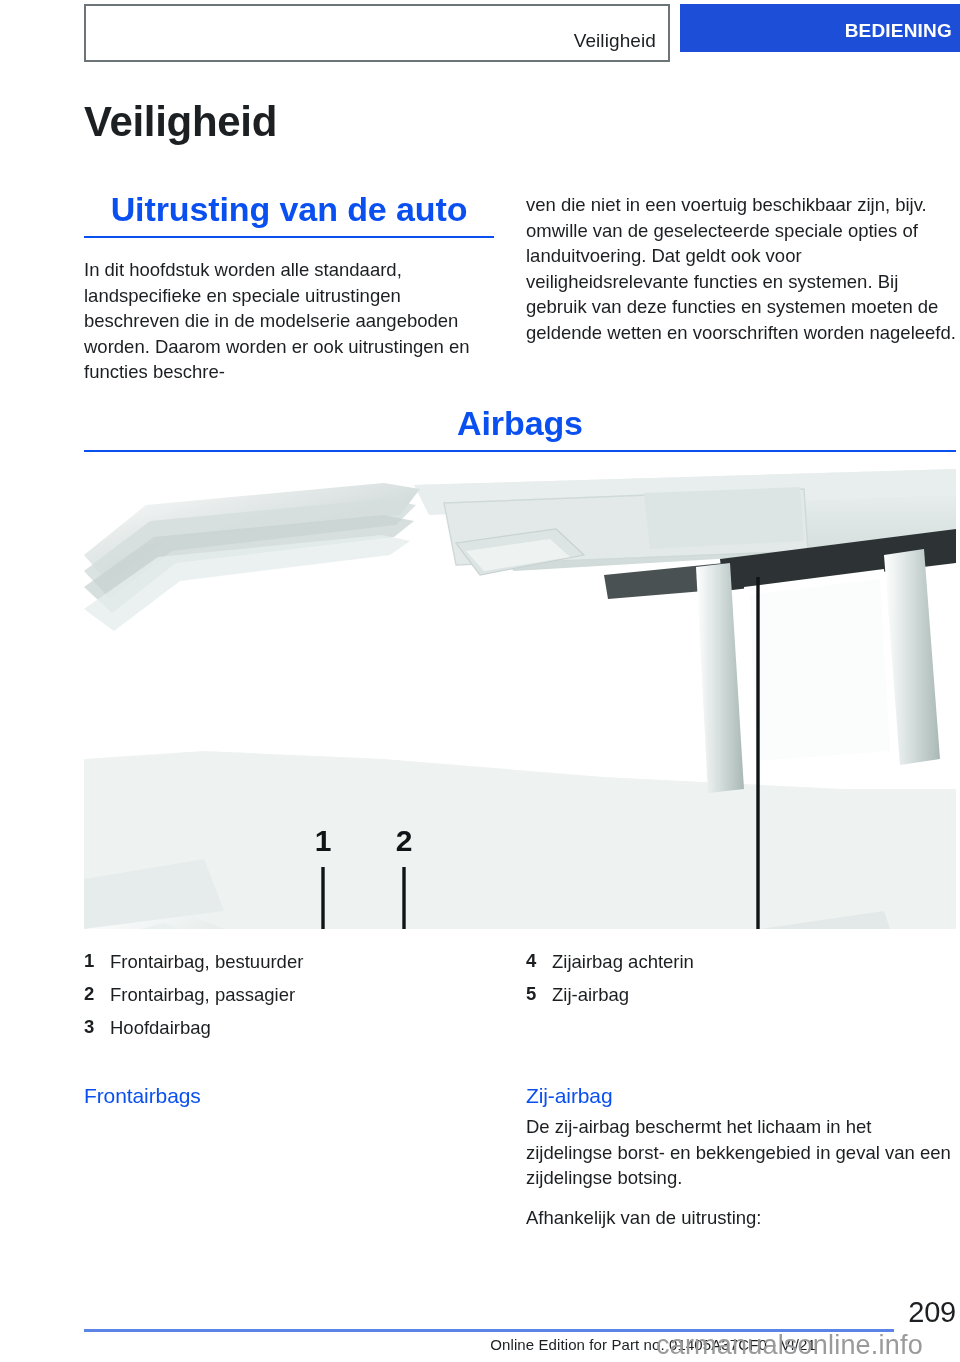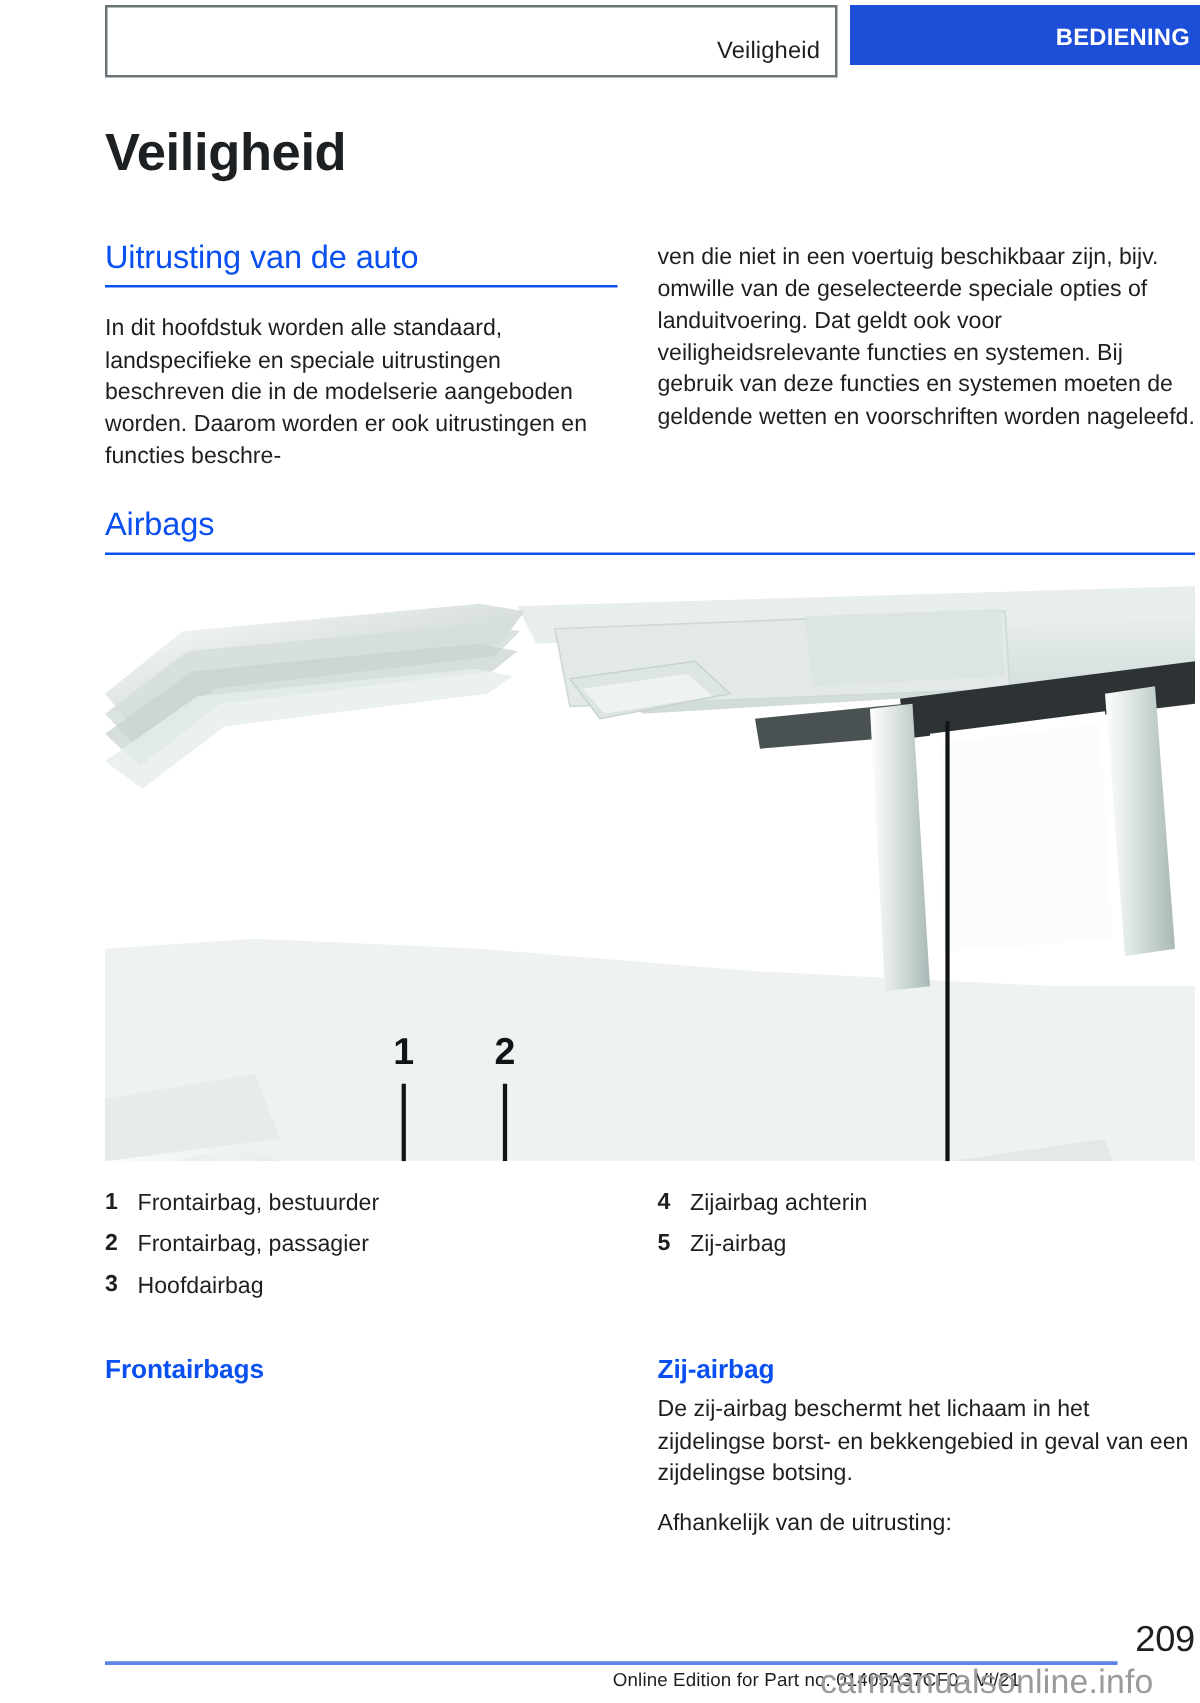--- a/index.html
+++ b/index.html
@@ -37,26 +37,27 @@
     color:#ffffff;font-weight:bold;font-size:19px;letter-spacing:.2px;
   }
 
   
   .page-title{
     position:absolute;left:64px;top:98px;
     font-size:42px;font-weight:bold;color:#1c2023;letter-spacing:-.3px;
   }
 
   .h1-blue{
-    color:#0a50f0;font-weight:normal;font-size:26px;letter-spacing:-.1px;
+    color:#0a50f0;font-weight:bold;font-size:34px;letter-spacing:-.1px;
     margin:0;padding:0 0 7px 0;
     border-bottom:2.5px solid #0a50f0;
+    text-align:center;
   }
   .h2-blue{
-    color:#0a50f0;font-weight:bold;font-size:21px;letter-spacing:-.1px;
+    color:#0a50f0;font-weight:normal;font-size:21px;letter-spacing:-.1px;
     margin:0 0 6px 0;
   }
   p.body{
     font-size:18.5px;line-height:25.5px;margin:0;color:#1c1f21;
   }
   p.body + p.body{margin-top:14px;}
 
   
   .sec-uitrusting{position:absolute;left:64px;top:190px;width:410px;}
   .sec-uitrusting .txt{margin-top:19px;}

